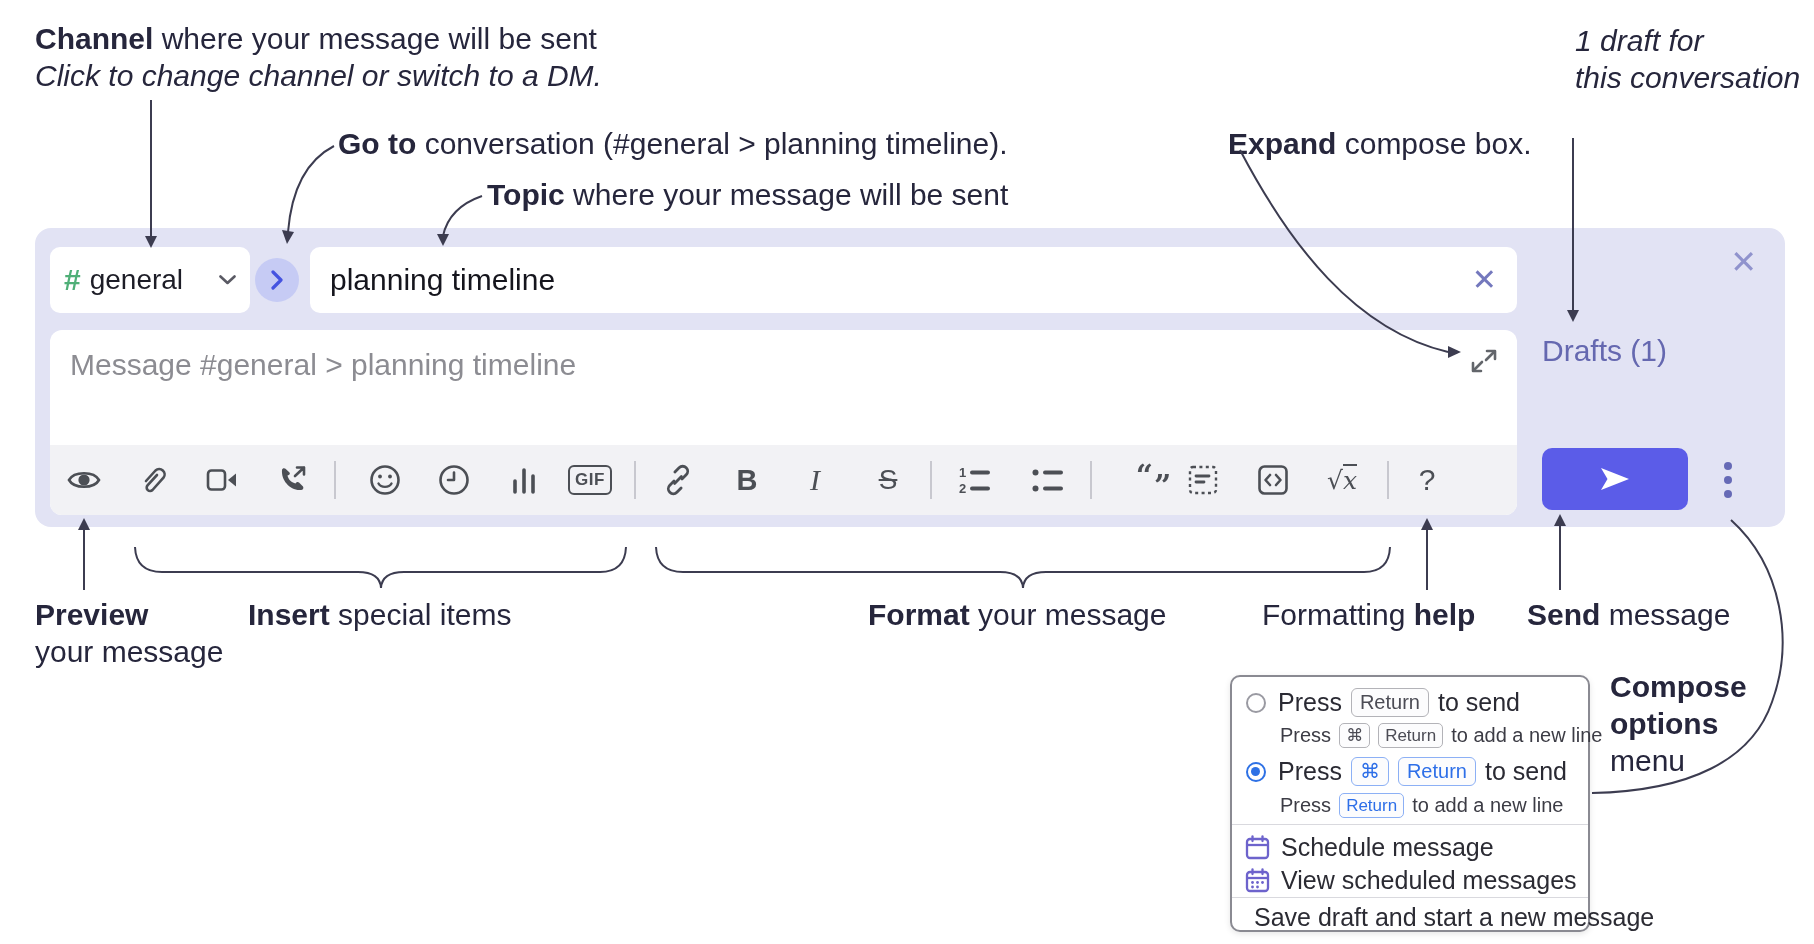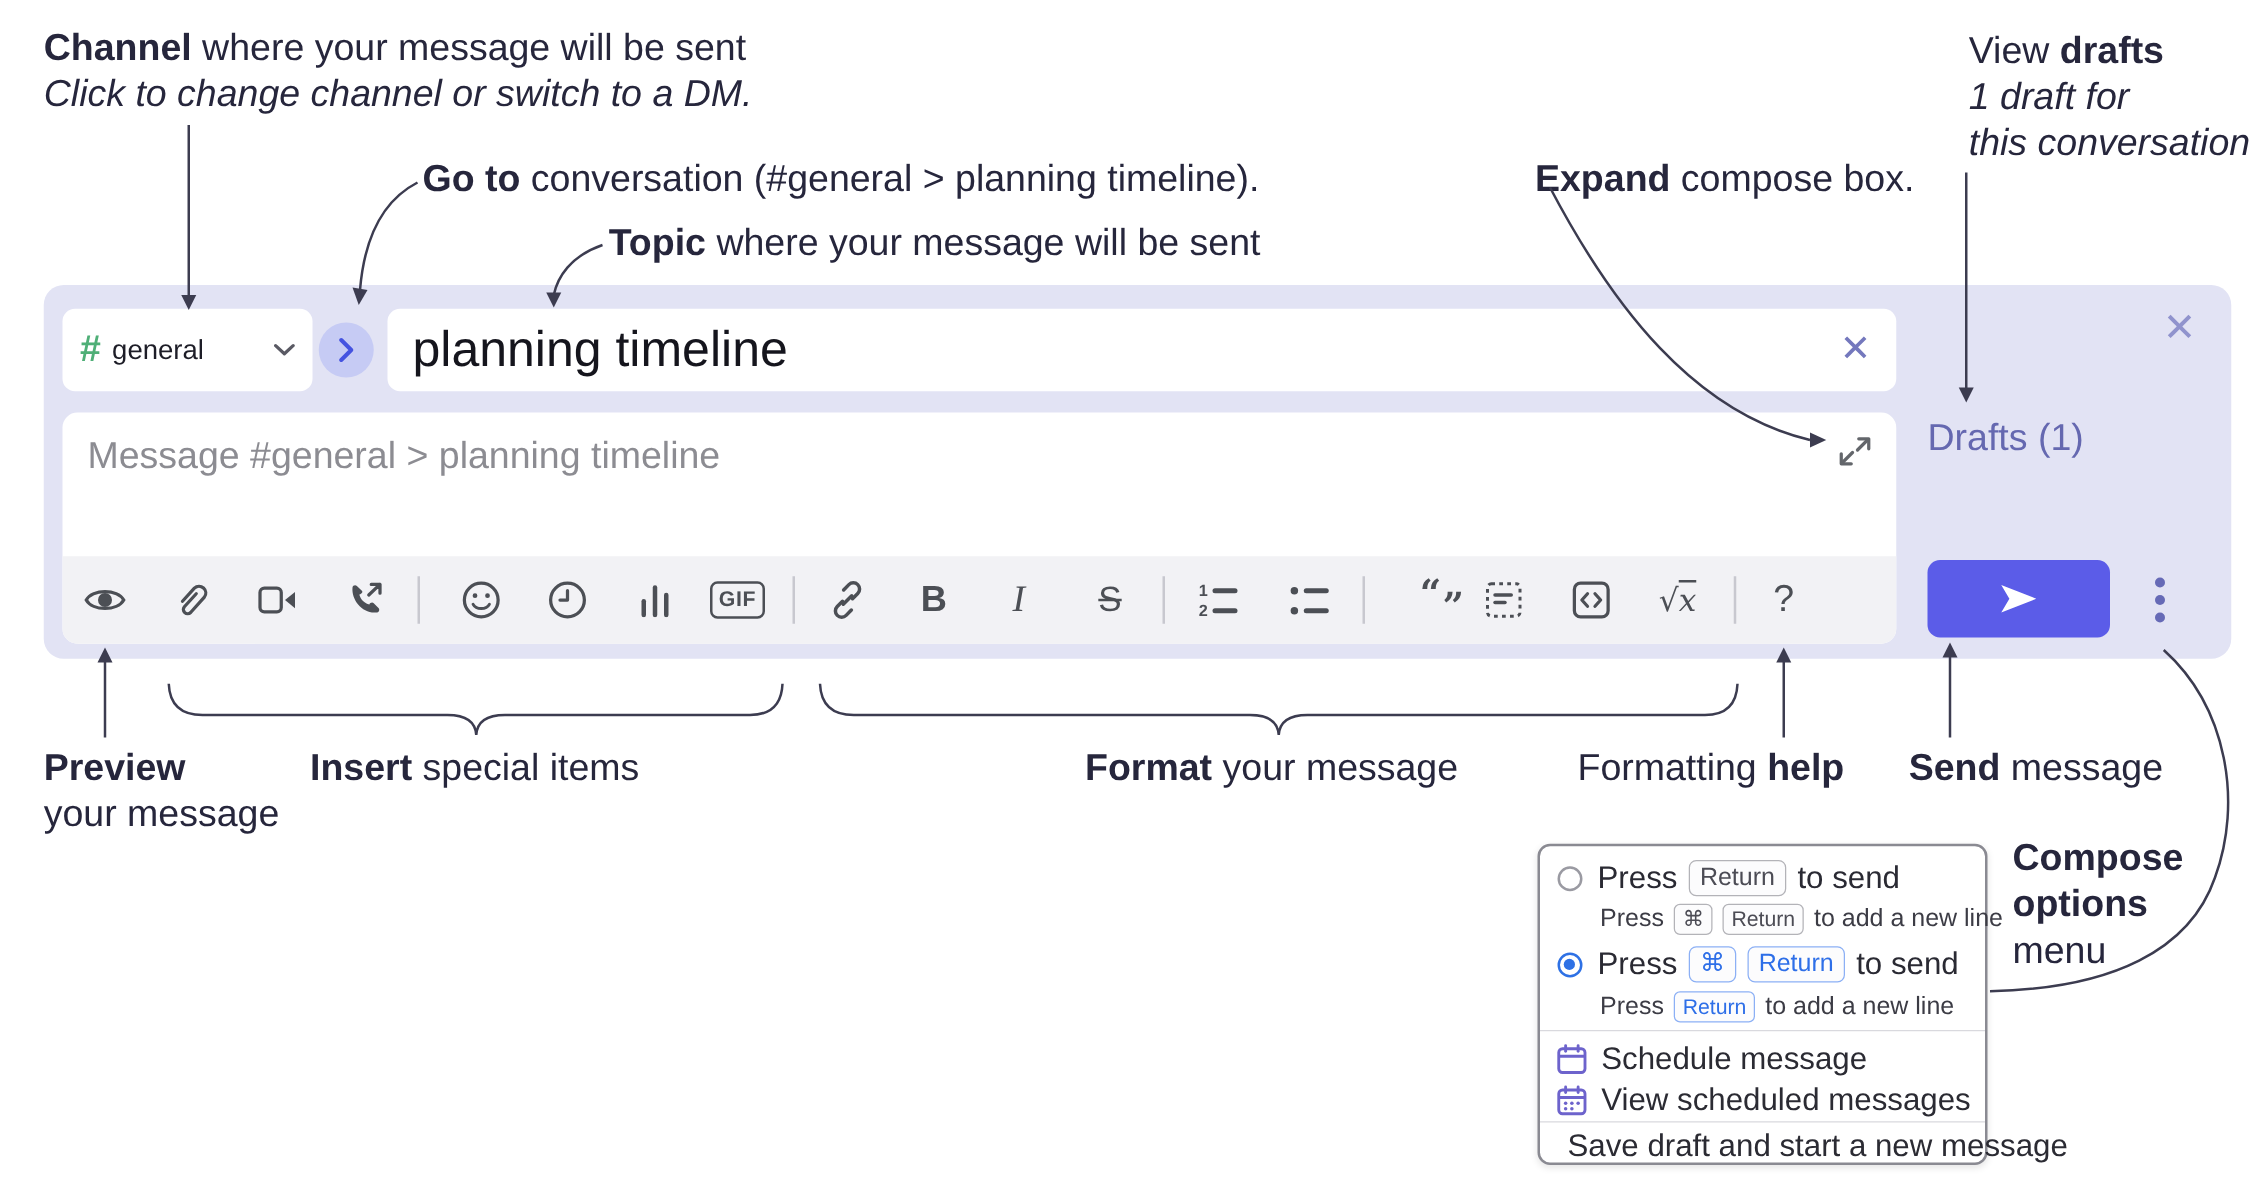--- a/index.html
+++ b/index.html
@@ -10,26 +10,26 @@
   .note{position:absolute;font-size:30px;line-height:37px;color:#26263c;white-space:nowrap;}
   .note b{font-weight:700;}
   .note .it{font-style:italic;}
 
   
   .composer{position:absolute;left:35px;top:228px;width:1750px;height:299px;
             background:#e2e3f4;border-radius:16px;}
   .chan-select{position:absolute;left:15px;top:19px;width:200px;height:66px;background:#fff;
                border-radius:10px;display:flex;align-items:center;padding:0 14px;box-sizing:border-box;}
   .chan-hash{color:#4faf77;font-weight:700;font-size:30px;margin-right:9px;}
-  .chan-name{font-size:22px;color:#1d1d27;flex:1;}
+  .chan-name{font-size:28px;color:#1d1d27;flex:1;}
   .goto-circle{position:absolute;left:220px;top:30px;width:44px;height:44px;border-radius:50%;
                background:#c6cbf4;display:flex;align-items:center;justify-content:center;}
   .topic-input{position:absolute;left:275px;top:19px;width:1207px;height:66px;background:#fff;
                border-radius:10px;display:flex;align-items:center;padding:0 20px;box-sizing:border-box;}
-  .topic-text{font-size:40px;color:#15151d;flex:1;}
+  .topic-text{font-size:30px;color:#15151d;flex:1;}
   .x-glyph{font-size:30px;color:#7478bd;line-height:1;}
   .composer-close{position:absolute;right:24px;top:14px;font-size:32px;color:#9093cd;line-height:1;padding:4px;}
 
   .msg-box{position:absolute;left:15px;top:102px;width:1467px;height:185px;background:#fff;border-radius:12px;}
   .placeholder{position:absolute;left:20px;top:18px;font-size:30px;color:#8c8c92;}
   .expand-btn{position:absolute;right:16px;top:14px;width:34px;height:34px;}
 
   .toolbar{position:absolute;left:0;bottom:0;width:100%;height:70px;background:#f2f2f5;
            border-radius:0 0 12px 12px;}
   .tb{position:absolute;top:19px;width:44px;height:32px;display:flex;align-items:center;justify-content:center;
@@ -91,21 +91,20 @@
 
   <div class="note" style="left:487px;top:176px;">
     <b>Topic</b><span> where your message will be sent</span>
   </div>
 
   <div class="note" style="left:1228px;top:125px;">
     <b>Expand</b><span> compose box.</span>
   </div>
 
   <div class="note" style="left:1575px;top:22px;">
-    <div><span>View </span><b>drafts</b></div>
     <div class="it">1 draft for</div>
     <div class="it">this conversation</div>
   </div>
 
   <div class="composer">
 
     <div class="chan-select">
       <span class="chan-hash">#</span>
       <span class="chan-name">general</span>
       <svg width="17" height="10" viewBox="0 0 17 10">

